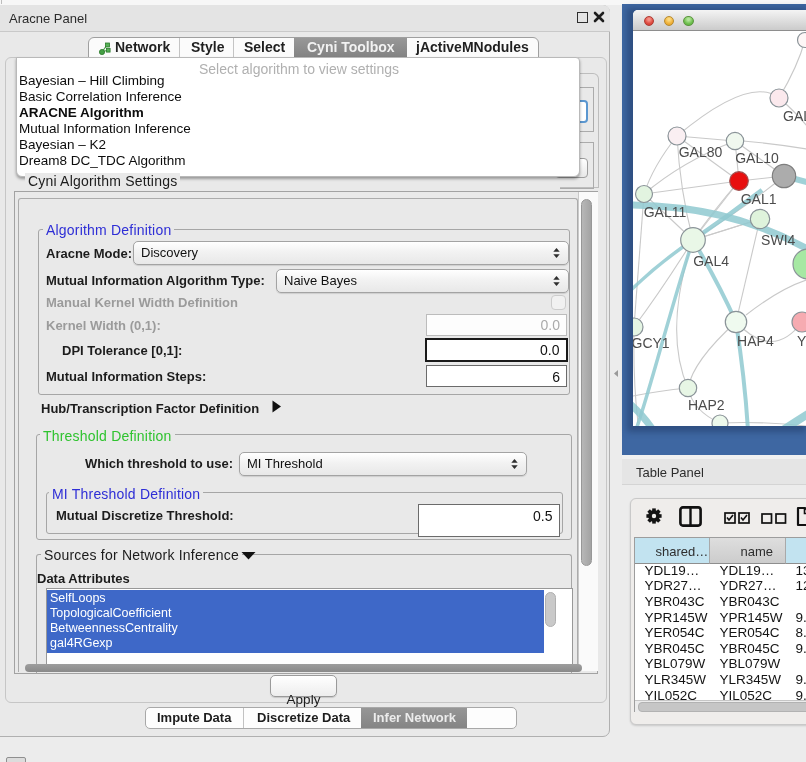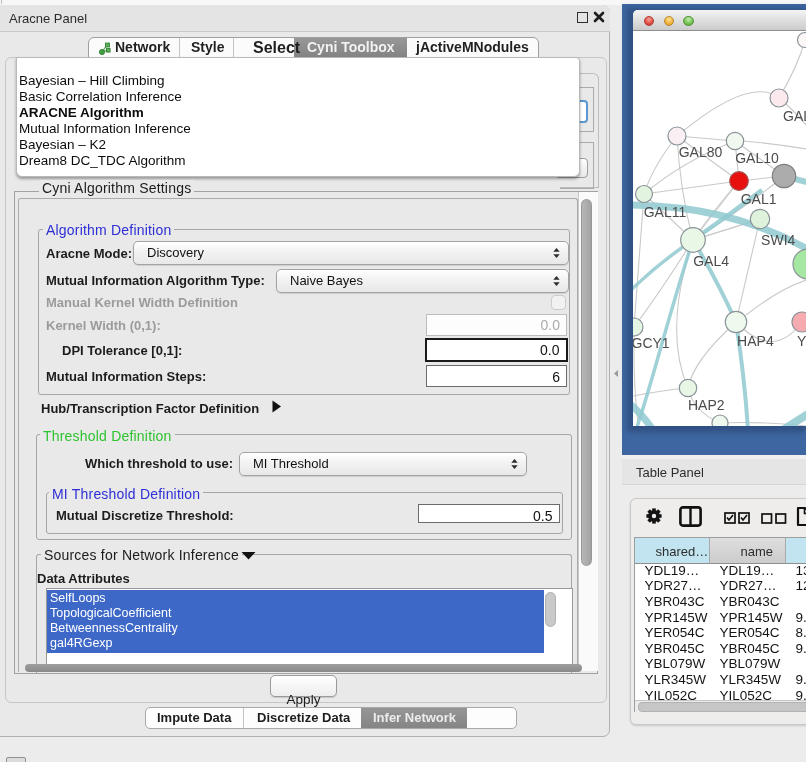--- a/index.html
+++ b/index.html
@@ -6,21 +6,21 @@
   body{width:806px;height:762px;position:relative;overflow:hidden;
        background:#ececec;font-family:"Liberation Sans",sans-serif;}
   .abs{position:absolute;}
   .b{font-weight:bold;}
   .lbl{position:absolute;font-size:13px;font-weight:bold;color:#1c1c1c;white-space:nowrap;}
   .dis{color:#9b9b9b;}
   .combo{position:absolute;border:1px solid #a3a3a3;border-radius:5px;
          background:linear-gradient(#ffffff,#f2f2f2 45%,#e8e8e8);
          box-shadow:0 1px 1px rgba(0,0,0,0.12);
          font-size:13px;color:#111;}
-  .combo .ct{position:absolute;left:13px;top:3px;text-align:right;}
+  .combo .ct{position:absolute;left:7px;top:3px;text-align:right;}
   .field{position:absolute;background:#fff;font-size:14px;color:#111;text-align:right;}
   .grp{position:absolute;border:1px solid #a6a6a6;border-radius:3px;}
   .gl{position:absolute;font-size:14px;letter-spacing:0.2px;background:#e9e9e9;padding:0 3px;white-space:nowrap;}
 </style>
 </head>
 <body>
 
 <div class="abs" style="left:0;top:0;width:806px;height:5px;background:#f7f7f7;"></div>
 <div class="abs" style="left:1px;top:0;width:1px;height:4px;background:#bdbdbd;"></div>
 
@@ -41,50 +41,51 @@
   <div class="abs" style="left:144.4px;top:0;width:60.8px;height:20px;border-left:1px solid #c4c4c4;"></div>
   <div class="abs" style="left:205.2px;top:0;width:112.8px;height:20px;background:linear-gradient(#989898,#828282);"></div>
   <svg class="abs" style="left:10px;top:3.5px" width="12" height="13" viewBox="0 0 12 13">
     <path d="M3 10 L8 3 M3 10 L9 8" stroke="#4d9e4d" stroke-width="1.2" fill="none"></path>
     <circle cx="3" cy="10" r="2.6" fill="#45a045" stroke="#2c7a2c" stroke-width="0.8"></circle>
     <rect x="6.5" y="1" width="4" height="4" fill="#57b257" stroke="#2c7a2c" stroke-width="0.8"></rect>
     <rect x="7.5" y="6.5" width="3.6" height="3.6" fill="#57b257" stroke="#2c7a2c" stroke-width="0.8"></rect>
   </svg>
   <div class="abs b" style="left:26px;top:1px;font-size:14px;color:#1f1f1f;">Network</div>
   <div class="abs b" style="left:102px;top:1px;font-size:14px;color:#1f1f1f;">Style</div>
-  <div class="abs b" style="left:164px;top:1px;font-size:16px;color:#1f1f1f;">Select</div>
+  <div class="abs b" style="left:155px;top:1px;font-size:14px;color:#1f1f1f;">Select</div>
   <div class="abs b" style="left:218px;top:1px;font-size:14px;color:#f2f2f2;">Cyni Toolbox</div>
   <div class="abs b" style="left:327px;top:1px;font-size:14px;color:#1f1f1f;">jActiveMNodules</div>
 </div>
 
 <div id="fragments">
   <div class="abs" style="left:560px;top:73px;width:38px;height:113px;border:1px solid #bdbdbd;border-radius:0 6px 0 0;border-left:none;"></div>
   <div class="abs" style="left:560px;top:86.5px;width:33px;height:43px;border:1px solid #ababab;border-left:none;"></div>
   <div class="abs" style="left:555px;top:100px;width:33px;height:23px;border:2.5px solid #5b97d0;border-radius:4px;background:#fff;box-sizing:border-box;"></div>
   <div class="abs" style="left:560px;top:141.5px;width:33px;height:45px;border:1px solid #ababab;border-left:none;"></div>
   <div class="abs" style="left:555px;top:157.5px;width:33px;height:20px;border:1px solid #9d9d9d;border-radius:4px;background:linear-gradient(#fff,#e8e8e8);box-sizing:border-box;"></div>
 </div>
 
 <div class="abs" id="dropdown" style="left:16px;top:56.5px;width:564px;height:120px;background:#fff;border:1px solid #b9b9b9;border-radius:0 4px 6px 6px;box-shadow:0 2px 3px rgba(0,0,0,0.35);box-sizing:border-box;">
+  <div class="abs" style="left:0;top:3px;width:564px;text-align:center;font-size:14px;color:#b0b0b0;">Select algorithm to view settings</div>
   <div class="abs" style="left:2px;top:15.5px;font-size:13.5px;color:#0c0c0c;line-height:16px;white-space:nowrap;">
     Bayesian – Hill Climbing<br>
     Basic Correlation Inference<br>
     <span class="b">ARACNE Algorithm</span><br>
     Mutual Information Inference<br>
     Bayesian – K2<br>
     Dream8 DC_TDC Algorithm
   </div>
 </div>
 
 <div class="abs" id="settings" style="left:13.5px;top:191px;width:584px;height:483px;border:1px solid #a2a2a2;background:#e9e9e9;box-sizing:border-box;"></div>
 
 <div id="settingsContent">
 
   <div class="abs" style="left:17.5px;top:198px;width:558px;height:473px;border:1px solid #ababab;border-bottom:none;border-radius:3px 3px 0 0;"></div>
-  <div class="gl" style="left:25px;top:180px;color:#1c1c1c;margin-left:14px;">Cyni Algorithm Settings</div>
+  <div class="gl" style="left:25px;top:173px;color:#1c1c1c;">Cyni Algorithm Settings</div>
 
   <div class="abs" style="left:577.5px;top:192px;width:19px;height:479px;background:#fafafa;border-left:1px solid #c9c9c9;"></div>
   <div class="abs" style="left:580.5px;top:199px;width:11px;height:367px;background:linear-gradient(90deg,#b7b7b7,#a3a3a3);border:1px solid #979797;border-radius:6px;box-sizing:border-box;"></div>
 
   <div class="grp" style="left:38px;top:228.5px;width:530px;height:164.5px;"></div>
   <div class="gl" style="left:43px;top:221.5px;color:#2e2ed6;">Algorithm Definition</div>
 
   <div class="lbl" style="left:46px;top:246px;">Aracne Mode:</div>
   <div class="combo" style="left:133px;top:241px;width:434px;height:22px;">
     <span class="ct">Discovery</span>
@@ -135,21 +136,21 @@
     <svg class="abs" style="right:8px;top:6px;" width="7" height="10">
         <path d="M3.5 0 L6.7 3.7 H0.3 Z" fill="#2e2e2e"></path>
         <path d="M3.5 10 L6.7 6.3 H0.3 Z" fill="#2e2e2e"></path>
       </svg>
   </div>
 
   <div class="grp" style="left:45.5px;top:492px;width:515.5px;height:39.5px;"></div>
   <div class="gl" style="left:49px;top:485.5px;color:#2e2ed6;">MI Threshold Definition</div>
 
   <div class="lbl" style="left:56px;top:508px;">Mutual Discretize Threshold:</div>
-  <div class="field" style="left:418px;top:503.5px;width:141.5px;height:19px;border:1px solid #6b6b6b;box-sizing:border-box;">
+  <div class="field" style="left:418px;top:503.5px;width:141.5px;height:33px;border:1px solid #6b6b6b;box-sizing:border-box;">
       <span style="position:absolute;right:6px;top:3px;">0.5</span>
     </div>
 
   <div class="abs" style="left:36px;top:553.5px;width:534px;height:119px;border:1px solid #a6a6a6;border-bottom:none;border-radius:3px 3px 0 0;"></div>
   <div class="gl" style="left:41px;top:547px;color:#1c1c1c;">Sources for Network Inference</div>
   <svg class="abs" style="left:241px;top:550.5px;" width="15" height="9">
       <path d="M0.5 1 L14.5 1 L7.5 8.5 Z" fill="#111"></path>
     </svg>
 
   <div class="lbl" style="left:37px;top:571px;">Data Attributes</div>

